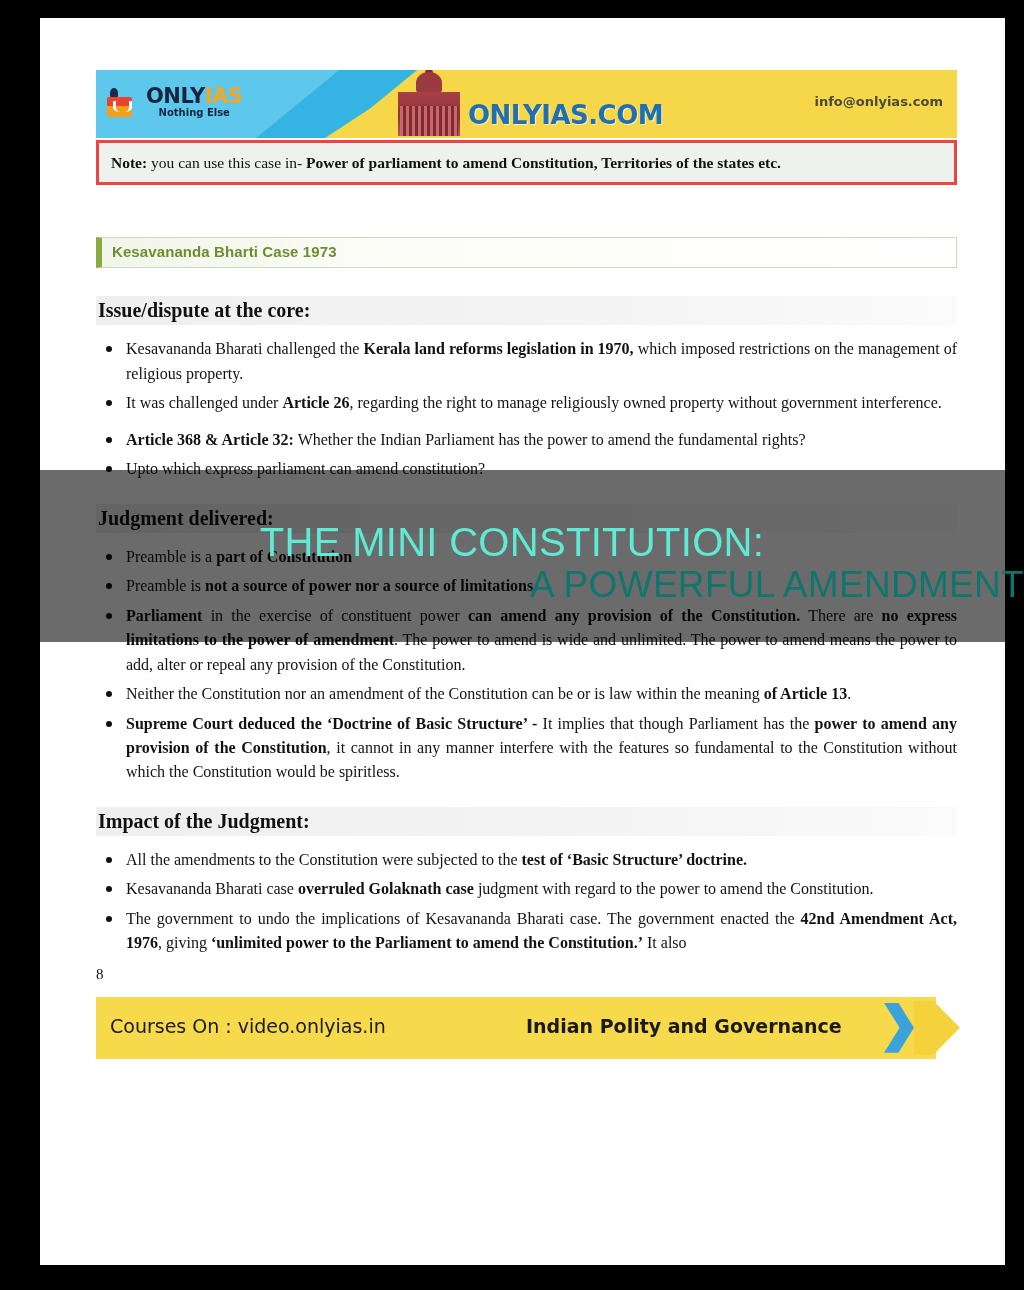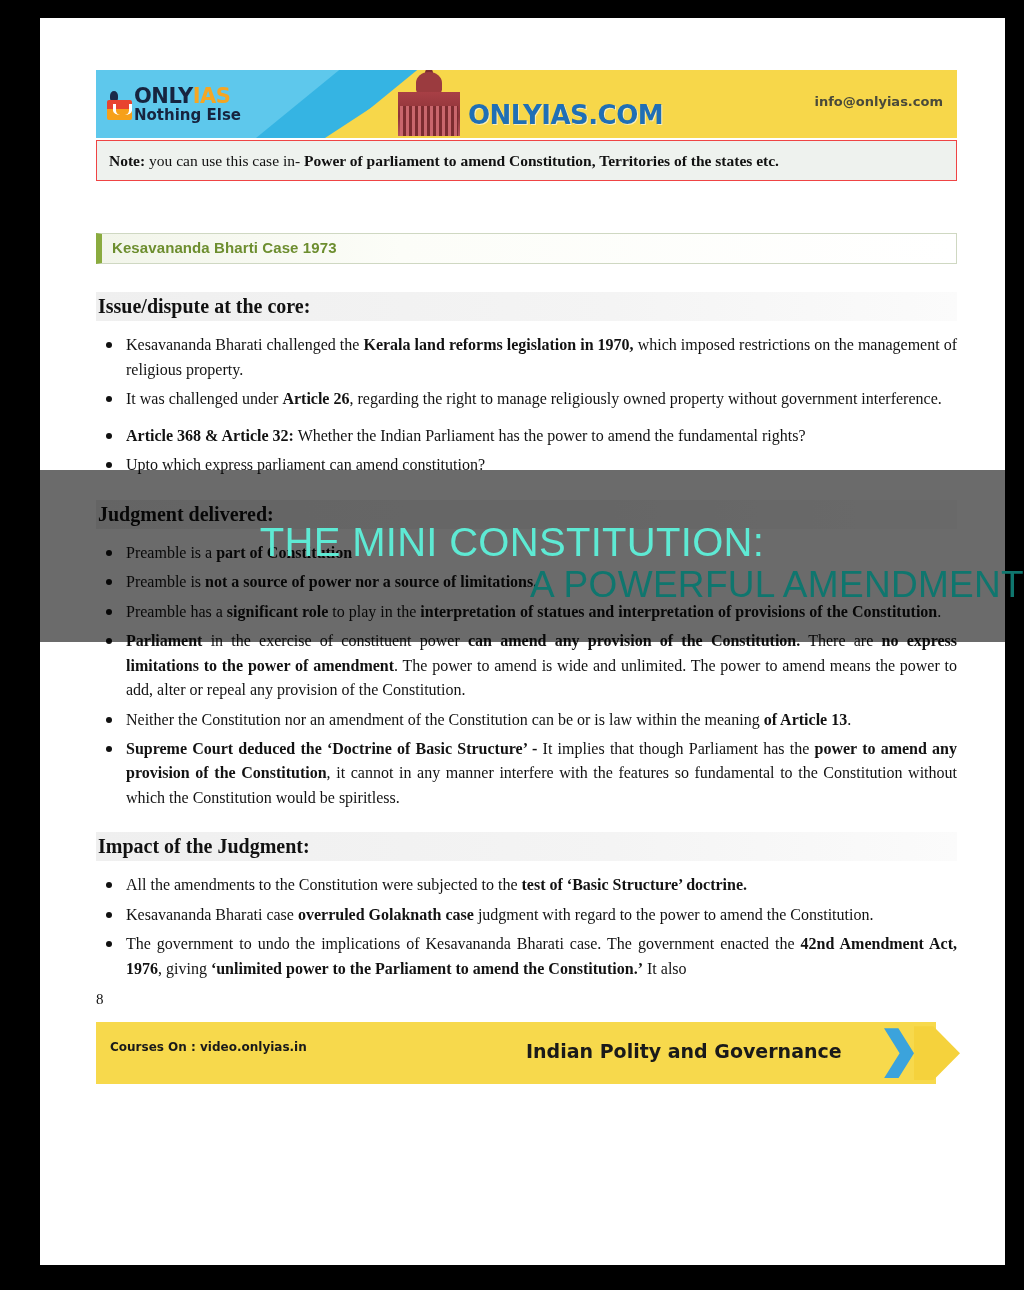--- a/index.html
+++ b/index.html
@@ -60,21 +60,21 @@
     left: 190px; top: 0;
     width: 260px; height: 68px;
     background: #f7d74a;
     clip-path: polygon(55% 0, 100% 0, 100% 100%, 15% 100%);
   }
   .logo-block {
     position: absolute;
     left: 10px; top: 16px;
     display: flex;
     align-items: center;
-    gap: 0;
+    gap: 12px;
   }
   .logo-mark {
     width: 28px; height: 32px;
     position: relative;
   }
   .logo-mark .book {
     position: absolute;
     left: 1px; top: 11px;
     width: 25px; height: 20px;
     background: linear-gradient(180deg,#e8442f 0%,#e8442f 45%,#f6a01a 46%,#f6a01a 100%);
@@ -108,21 +108,21 @@
   .logo-ias {
     font-family: "DejaVu Sans", sans-serif;
     font-weight: bold;
     font-size: 21px;
     color: #f5a623;
     letter-spacing: -0.5px;
   }
   .logo-tag {
     font-family: "DejaVu Sans", sans-serif;
     font-weight: bold;
-    font-size: 15px;
+    font-size: 10px;
     color: #17243f;
     text-align: center;
     margin-top: 1px;
   }
   .court-img {
     position: absolute;
     left: 300px; top: 2px;
     width: 66px; height: 64px;
   }
   .court-dome {
@@ -163,21 +163,21 @@
     font-family: "DejaVu Sans", sans-serif;
     font-weight: bold;
     font-size: 13px;
     color: #4a4a3a;
   }
 
   
   .note-box {
     width: 861px;
     box-sizing: border-box;
-    border: 1px solid #ef4444;
+    border: 3px solid #ef4444;
     background: #eef2ee;
     padding: 10px 10px 10px 12px;
     margin-top: 2px;
     font-size: 15.5px;
     color: #111111;
     line-height: 1.25;
   }
   .note-box b { font-weight: bold; }
 
   
@@ -246,22 +246,22 @@
     position: relative;
     margin-top: 14px;
     width: 840px;
     height: 62px;
     background: #f7d94c;
   }
   .footer-courses {
     position: absolute;
     left: 14px; top: 18px;
     font-family: "DejaVu Sans", sans-serif;
-    font-weight: bold;
-    font-size: 12px;
+    font-weight: normal;
+    font-size: 19px;
     color: #1a1a1a;
   }
   .footer-subject {
     position: absolute;
     left: 430px; top: 18px;
     font-family: "DejaVu Sans", sans-serif;
     font-weight: bold;
     font-size: 19px;
     color: #1a1a1a;
   }
@@ -369,21 +369,20 @@
 
       <ul class="bullets">
         <li><b>Article 368 &amp; Article 32:</b> Whether the Indian Parliament has the power to amend the fundamental rights?</li>
         <li>Upto which express parliament can amend constitution?</li>
       </ul>
 
       <div class="sec-head tight">Judgment delivered:</div>
       <ul class="bullets">
         <li>Preamble is a <b>part of Constitution</b></li>
         <li>Preamble is <b>not a source of power nor a source of limitations.</b></li>
-        <li>Preamble has a <b>significant role</b> to play in the <b>interpretation of statues and interpretation of provisions of the Constitution</b>.</li>
         <li><b>Parliament</b> in the exercise of constituent power <b>can amend any provision of the Constitution.</b> There are <b>no express limitations to the power of amendment</b>. The power to amend is wide and unlimited. The power to amend means the power to add, alter or repeal any provision of the Constitution.</li>
         <li>Neither the Constitution nor an amendment of the Constitution can be or is law within the meaning <b>of Article 13</b>.</li>
         <li><b>Supreme Court deduced the ‘Doctrine of Basic Structure’ -</b> It implies that though Parliament has the <b>power to amend any provision of the Constitution</b>, it cannot in any manner interfere with the features so fundamental to the Constitution without which the Constitution would be spiritless.</li>
       </ul>
 
       <div class="sec-head tight">Impact of the Judgment:</div>
       <ul class="bullets">
         <li>All the amendments to the Constitution were subjected to the <b>test of ‘Basic Structure’ doctrine.</b></li>
         <li>Kesavananda Bharati case <b>overruled Golaknath case</b> judgment with regard to the power to amend the Constitution.</li>
         <li>The government to undo the implications of Kesavananda Bharati case. The government enacted the <b>42nd Amendment Act, 1976</b>, giving <b>‘unlimited power to the Parliament to amend the Constitution.’</b> It also</li>

